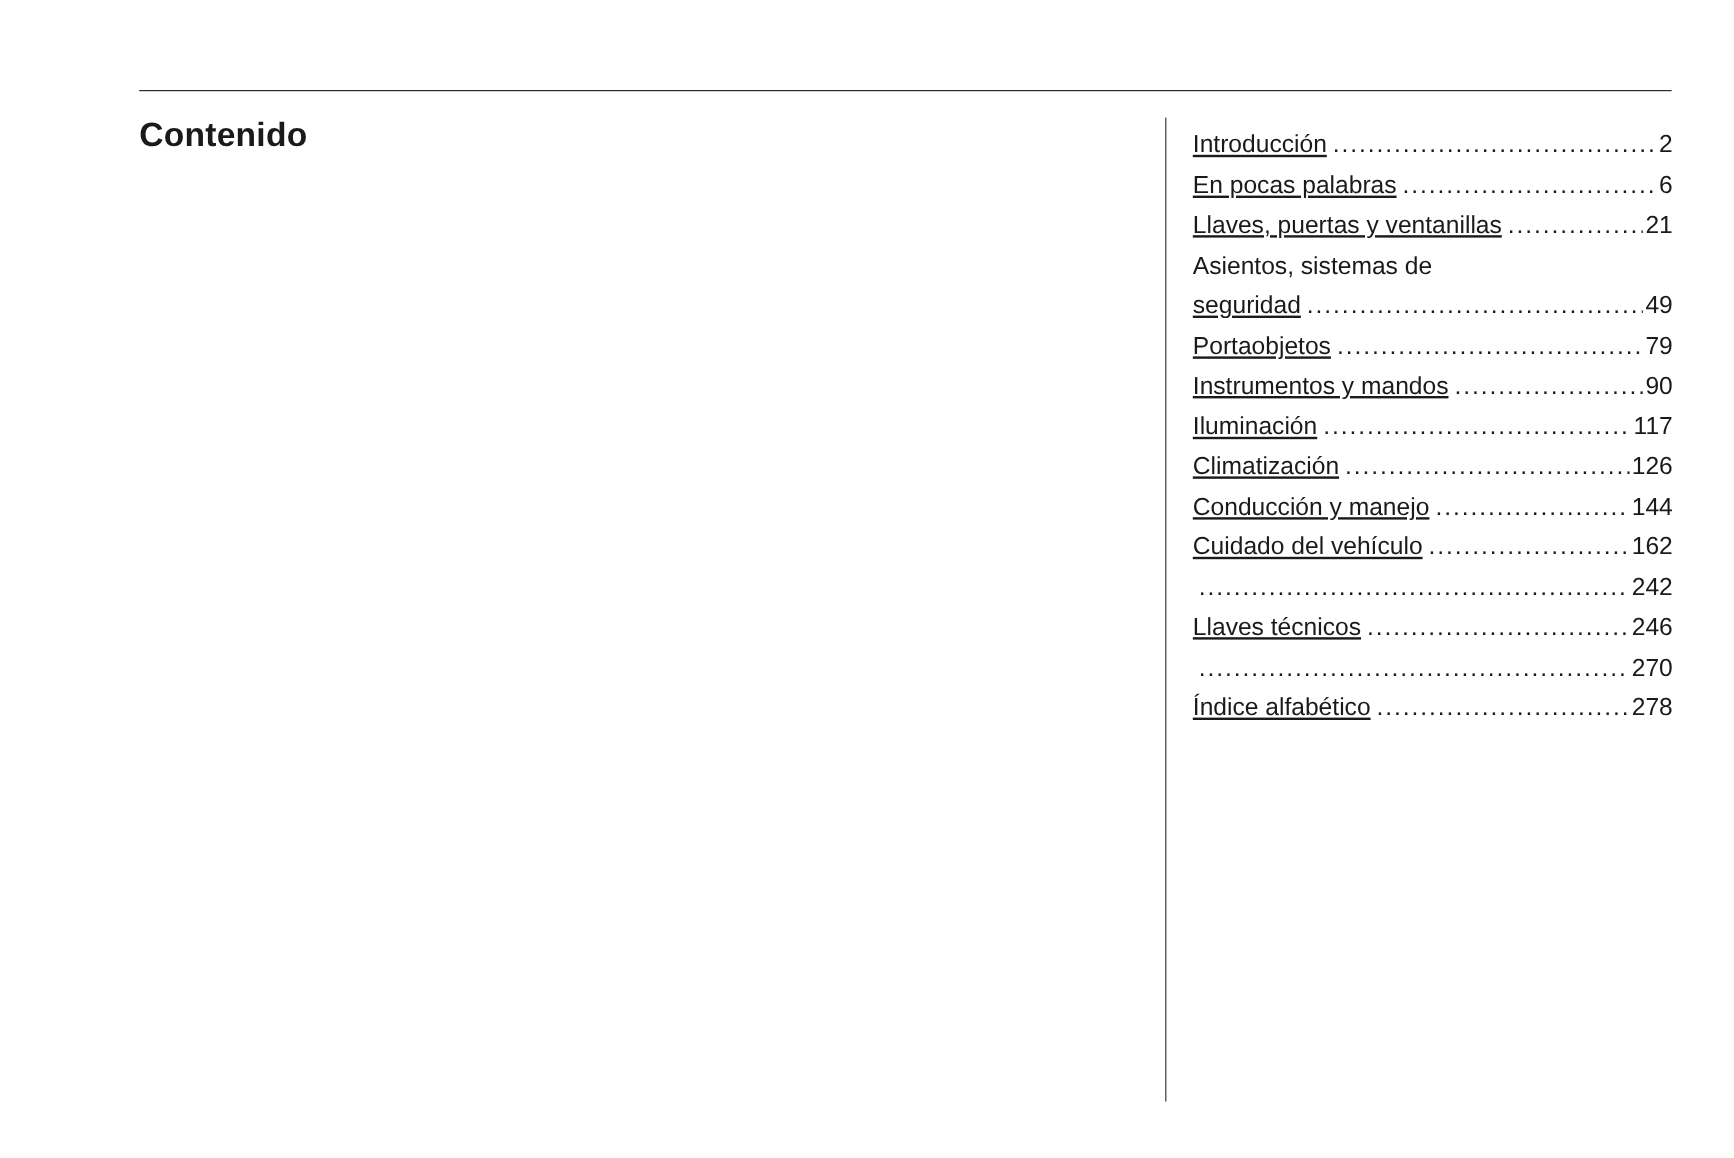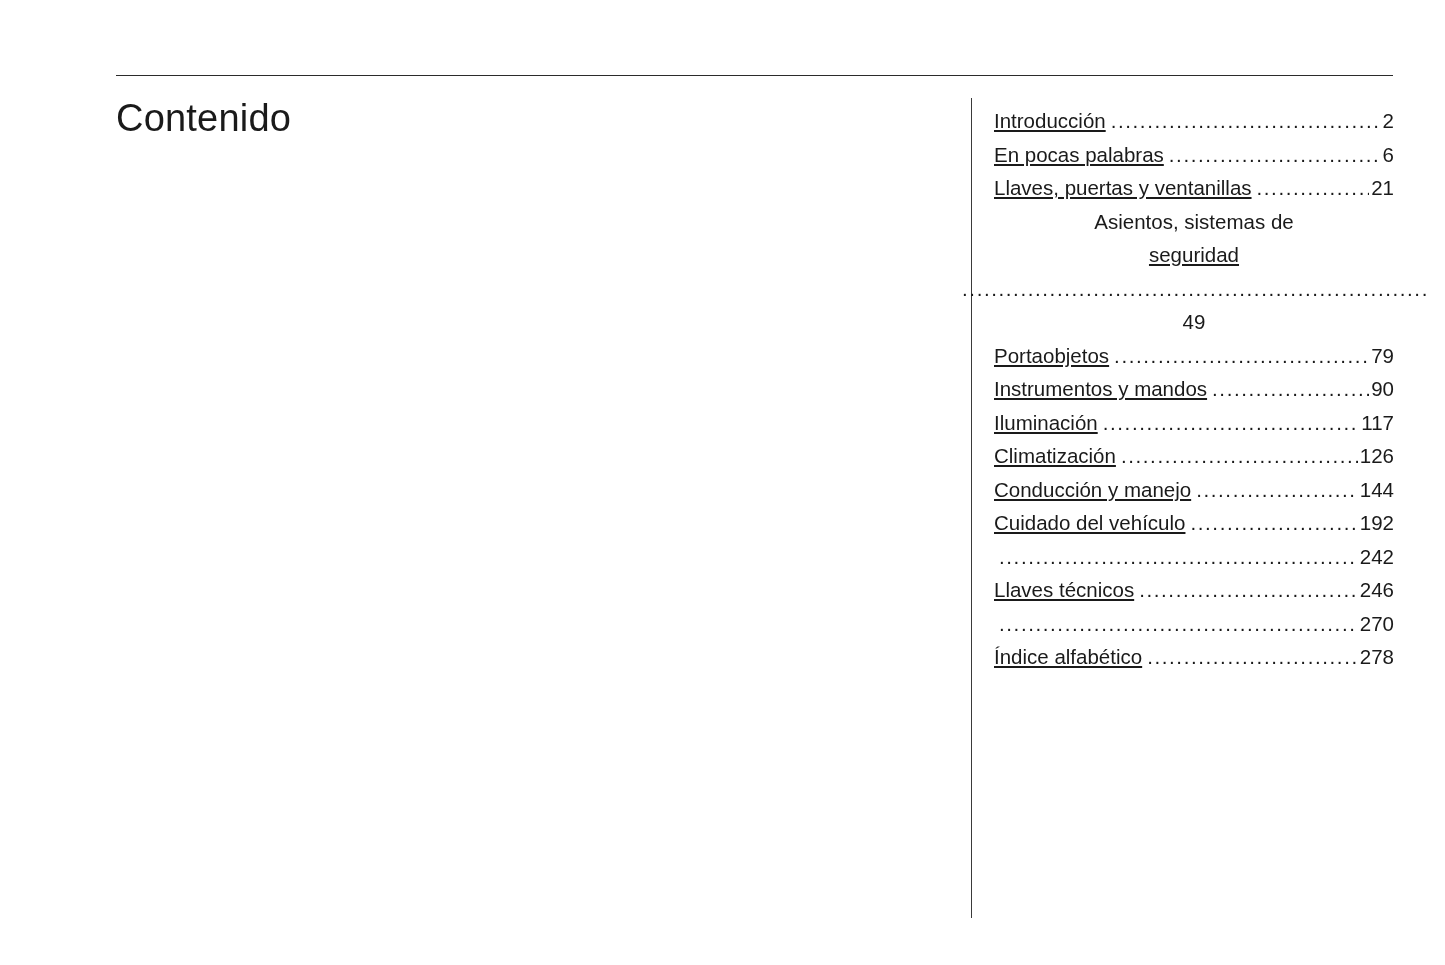--- a/index.html
+++ b/index.html
@@ -27,22 +27,22 @@
     left: 116px;
     top: 75px;
     width: 1277px;
     height: 1px;
     background: #2b2b2b;
   }
   .page-title {
     position: absolute;
     left: 116px;
     top: 98px;
-    font-size: 38px;
-    font-weight: normal;
+    font-size: 28px;
+    font-weight: bold;
     letter-spacing: 0.2px;
     color: #1a1a1a;
     margin: 0;
     line-height: 1.1;
   }
   .toc-divider {
     position: absolute;
     left: 971px;
     top: 98px;
     width: 1px;
@@ -79,26 +79,24 @@
     letter-spacing: 1.6px;
     color: #1a1a1a;
     font-size: 20.5px;
   }
   .toc-page {
     flex: 0 0 auto;
     text-align: right;
   }
   .toc-wrapline {
     display: block;
-    text-align: center;
   }
   .toc-wrapline-2 {
     display: flex;
-    align-items: center;
-    flex-direction: column;
+    align-items: flex-start;
   }
 </style>
 </head>
 <body>
 
 <div class="page">
 
   <div class="top-rule"></div>
 
   <h1 class="page-title">Contenido</h1>
@@ -160,21 +158,21 @@
 
     <div class="toc-entry">
       <span class="toc-label">Conducción y manejo</span>
       <span class="toc-dots">................................................................</span>
       <span class="toc-page">144</span>
     </div>
 
     <div class="toc-entry">
       <span class="toc-label">Cuidado del vehículo</span>
       <span class="toc-dots">................................................................</span>
-      <span class="toc-page">192</span>
+      <span class="toc-page">162</span>
     </div>
 
     <div class="toc-entry">
       <span class="toc-dots">................................................................</span>
       <span class="toc-page">242</span>
     </div>
 
     <div class="toc-entry">
       <span class="toc-label">Llaves técnicos</span>
       <span class="toc-dots">................................................................</span>

